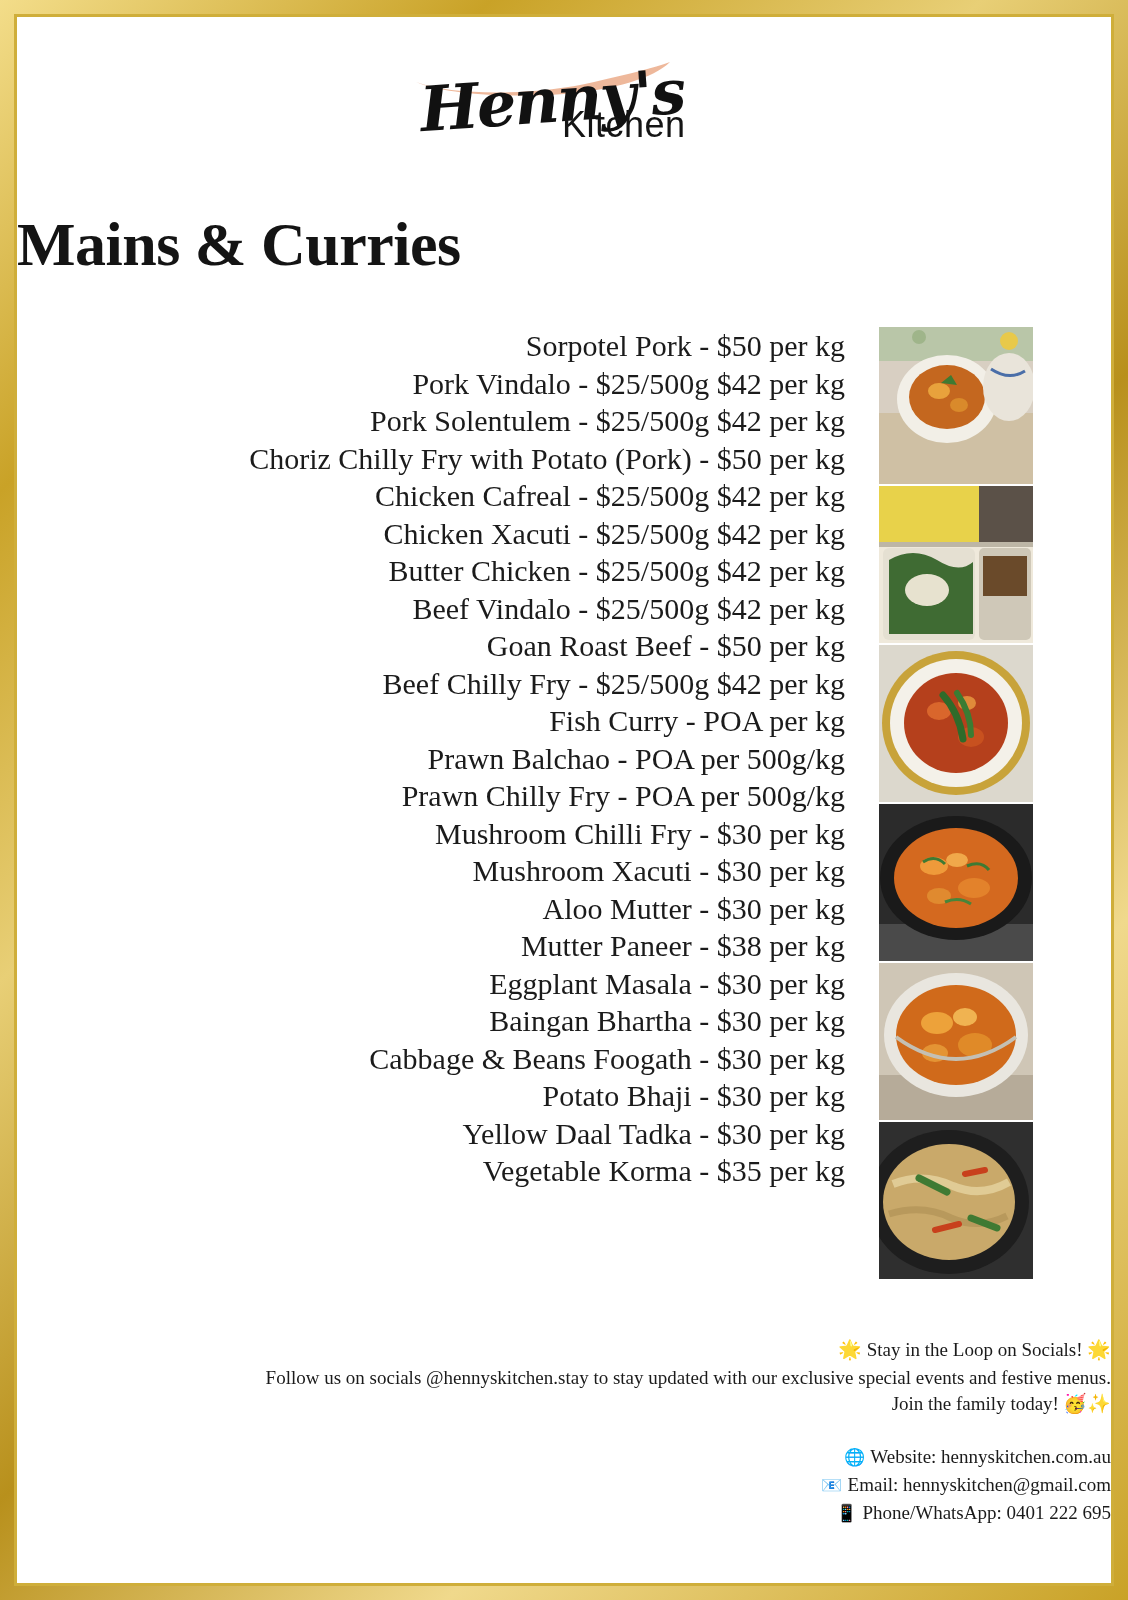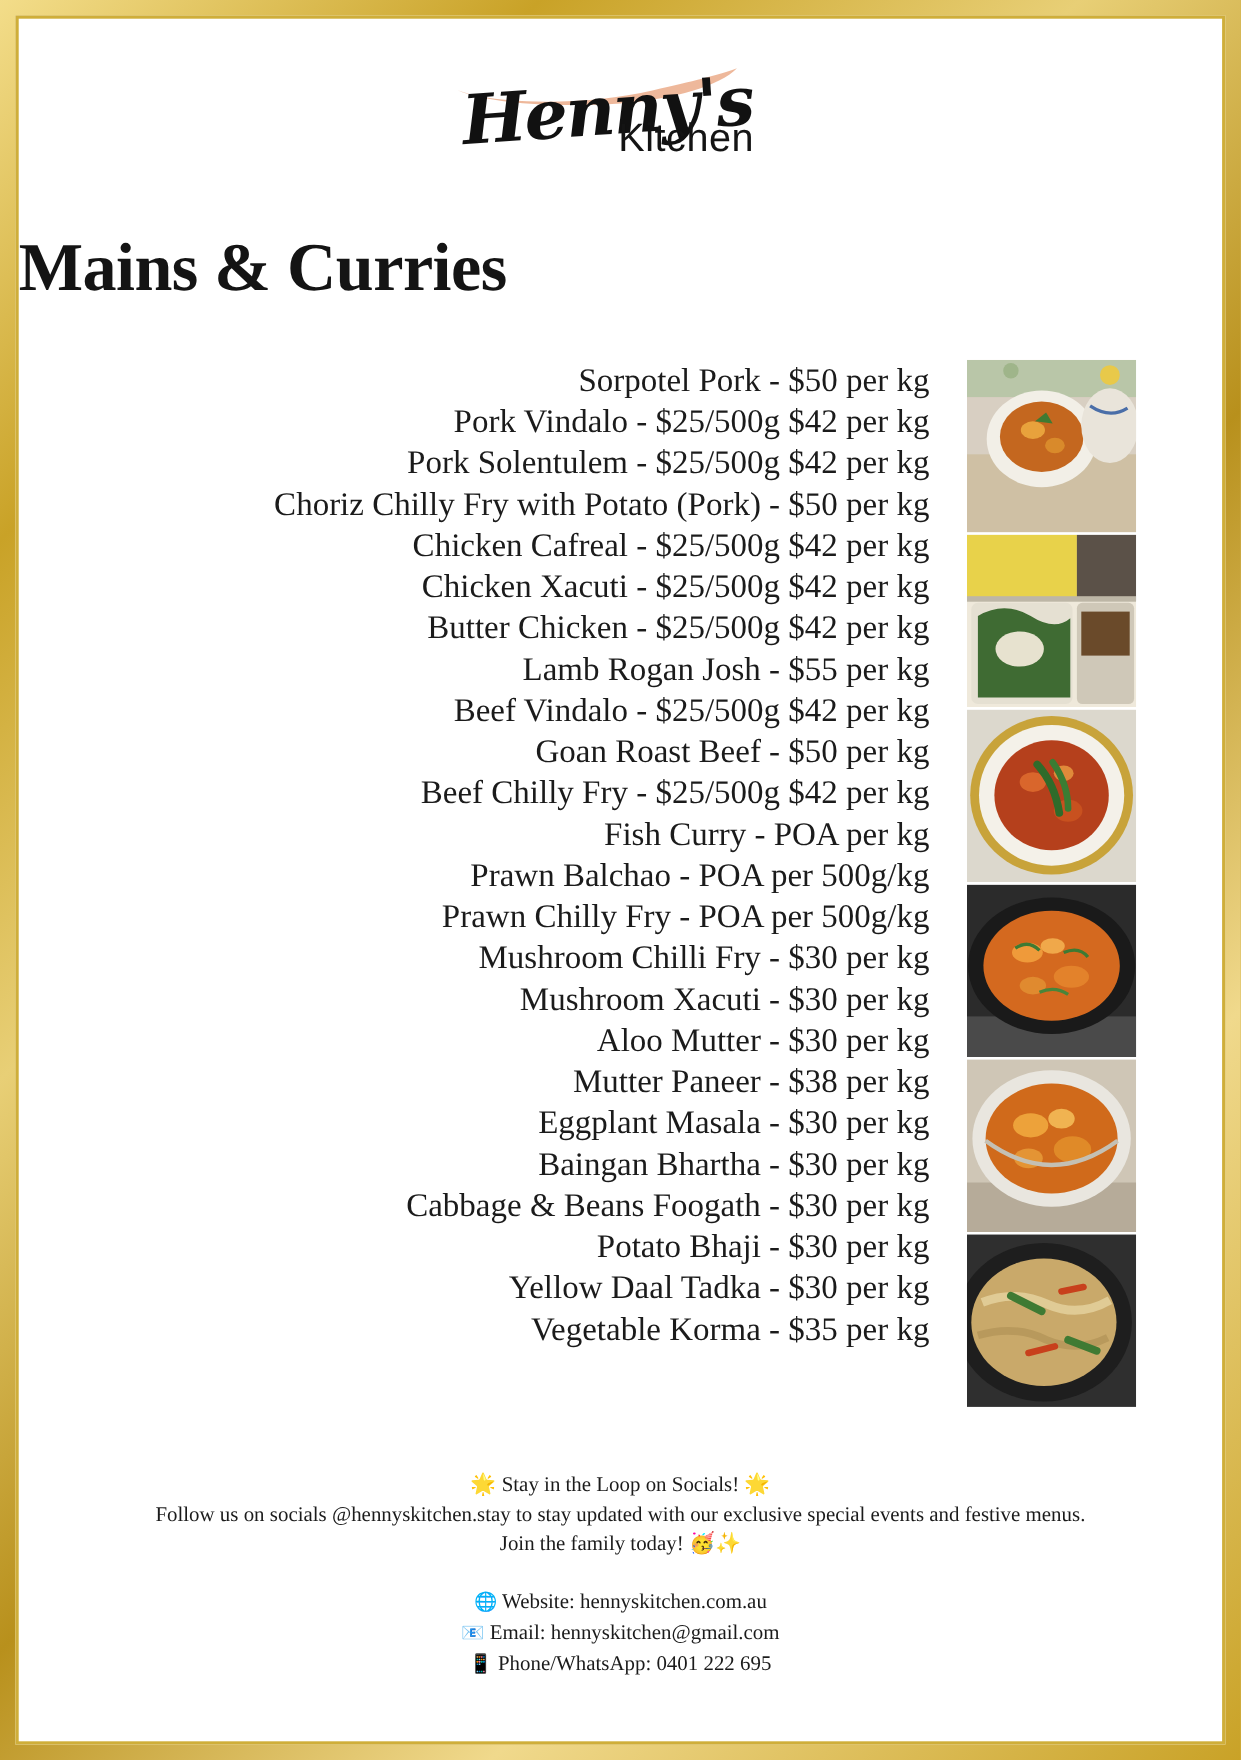--- a/index.html
+++ b/index.html
@@ -130,21 +130,21 @@
     position: relative;
     overflow: hidden;
   }
 
   
   .footer {
     position: absolute;
     left: 0;
     bottom: 56px;
     width: 100%;
-    text-align: center;
+    text-align: right;
     font-family: "Liberation Serif", serif;
     color: #1b1b1b;
   }
   .footer .socials-head {
     font-size: 19px;
     margin-bottom: 4px;
   }
   .footer .socials-body {
     font-size: 19px;
     line-height: 26px;
@@ -178,21 +178,20 @@
     <div class="title">Mains &amp; Curries</div>
 
     <div class="menu">
       <div class="menu-item">Sorpotel Pork - $50 per kg</div>
       <div class="menu-item">Pork Vindalo - $25/500g $42 per kg</div>
       <div class="menu-item">Pork Solentulem - $25/500g $42 per kg</div>
       <div class="menu-item">Choriz Chilly Fry with Potato (Pork) - $50 per kg</div>
       <div class="menu-item">Chicken Cafreal - $25/500g $42 per kg</div>
       <div class="menu-item">Chicken Xacuti - $25/500g $42 per kg</div>
       <div class="menu-item">Butter Chicken - $25/500g $42 per kg</div>
-      <div class="menu-item">Lamb Rogan Josh - $55 per kg</div>
       <div class="menu-item">Beef Vindalo - $25/500g $42 per kg</div>
       <div class="menu-item">Goan Roast Beef - $50 per kg</div>
       <div class="menu-item">Beef Chilly Fry - $25/500g $42 per kg</div>
       <div class="menu-item">Fish Curry - POA per kg</div>
       <div class="menu-item">Prawn Balchao - POA per 500g/kg</div>
       <div class="menu-item">Prawn Chilly Fry - POA per 500g/kg</div>
       <div class="menu-item">Mushroom Chilli Fry - $30 per kg</div>
       <div class="menu-item">Mushroom Xacuti - $30 per kg</div>
       <div class="menu-item">Aloo Mutter - $30 per kg</div>
       <div class="menu-item">Mutter Paneer - $38 per kg</div>

